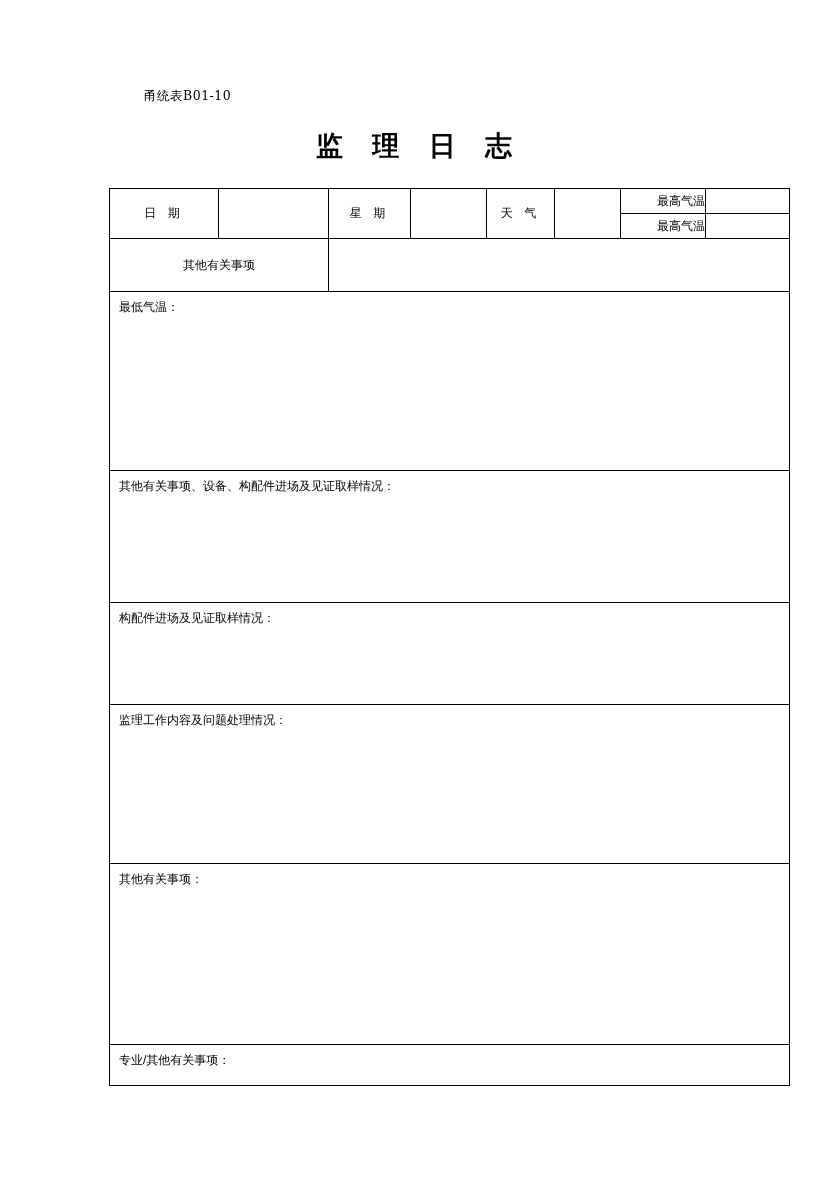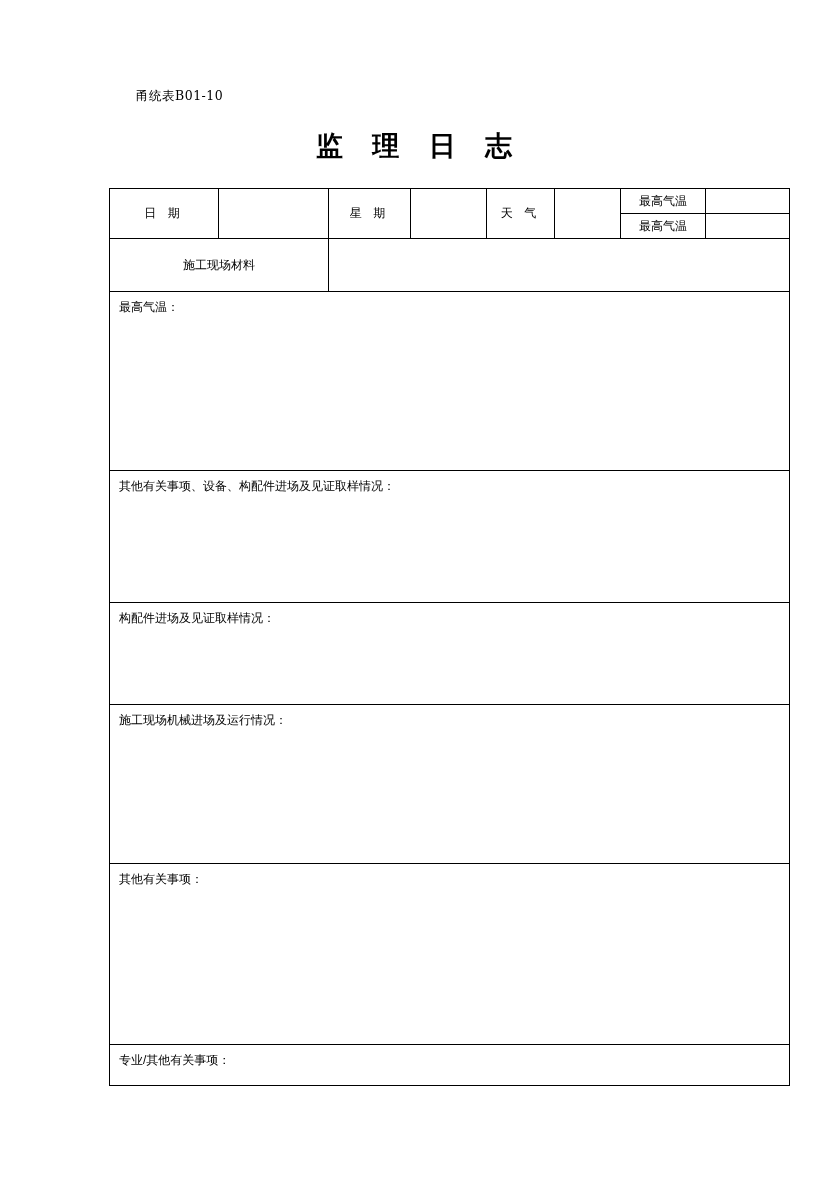--- a/index.html
+++ b/index.html
@@ -15,21 +15,21 @@
     position: relative;
   }
   .page {
     position: relative;
     width: 838px;
     height: 1186px;
     box-sizing: border-box;
   }
   .form-code {
     position: absolute;
-    left: 136px;
+    left: 144px;
     top: 88px;
     font-family: "DejaVu Serif", serif;
     font-size: 12.5px;
     letter-spacing: 0.5px;
     white-space: nowrap;
   }
   .doc-title {
     position: absolute;
     left: 0;
     top: 128px;
@@ -60,21 +60,21 @@
     line-height: 1.4;
   }
   .center-label {
     text-align: center;
     vertical-align: middle !important;
     font-size: 13px;
     letter-spacing: 4px;
     padding: 0;
   }
   .center-label-narrow {
-    text-align: center;
+    text-align: right;
     vertical-align: middle !important;
     font-size: 12px;
     letter-spacing: 0px;
     padding: 0;
     font-family: Liberation Mono, monospace;
   }
   .mid {
     vertical-align: middle !important;
   }
   .label-cell {
@@ -114,45 +114,45 @@
       <td class="mid" rowspan="2"></td>
       <td class="center-label-narrow" style="height:24px">最高气温</td>
       <td class="mid"></td>
     </tr>
     <tr>
       <td class="center-label-narrow" style="height:24px">最高气温</td>
       <td class="mid"></td>
     </tr>
 
     <tr>
-      <td class="label-cell" colspan="2" style="height:52px">施工现场材料</td>
+      <td class="label-cell" colspan="2" style="height:52px">其他有关事项</td>
       <td colspan="6" class="mid"></td>
     </tr>
 
     <tr>
       <td colspan="8" style="height:178px">
-        <div class="cell-pad">最高气温：</div>
+        <div class="cell-pad">最低气温：</div>
       </td>
     </tr>
 
     <tr>
       <td colspan="8" style="height:131px">
         <div class="cell-pad">其他有关事项、设备、构配件进场及见证取样情况：</div>
       </td>
     </tr>
 
     <tr>
       <td colspan="8" style="height:101px">
         <div class="cell-pad">构配件进场及见证取样情况：</div>
       </td>
     </tr>
 
     <tr>
       <td colspan="8" style="height:158px">
-        <div class="cell-pad">施工现场机械进场及运行情况：</div>
+        <div class="cell-pad">监理工作内容及问题处理情况：</div>
       </td>
     </tr>
 
     <tr>
       <td colspan="8" style="height:180px">
         <div class="cell-pad">其他有关事项：</div>
       </td>
     </tr>
 
     <tr>

